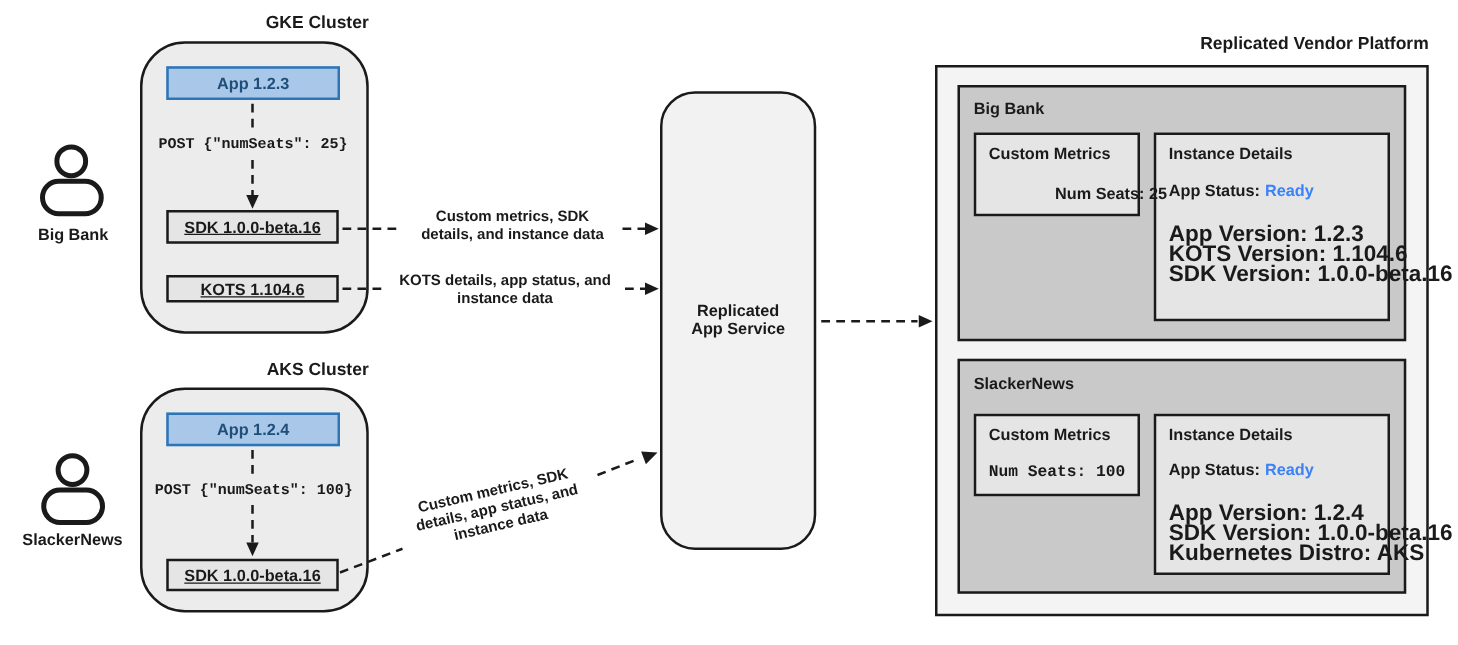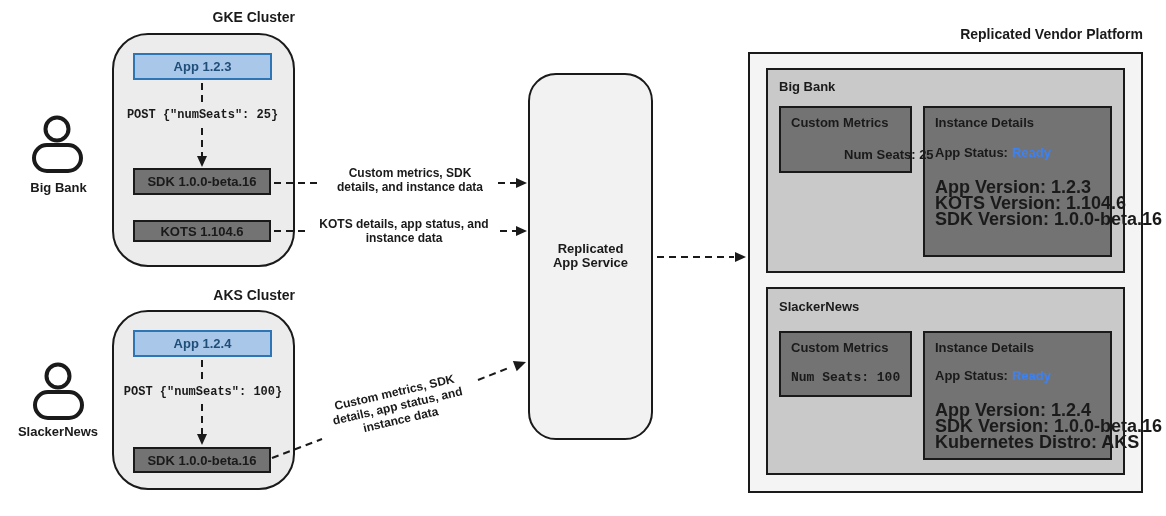--- a/index.html
+++ b/index.html
@@ -11,21 +11,21 @@
     font-weight:bold;
     color:#1a1a1a;
     overflow:hidden;
   }
   .box{position:absolute;box-sizing:border-box;border:2px solid #1a1a1a;}
   .fbox{display:flex;align-items:center;justify-content:center;}
   .cluster{background:#ececec;border-radius:36px;z-index:1;}
   .servicebox{background:#f2f2f2;border-radius:28px;z-index:1;}
   .platform{background:#f4f4f4;z-index:1;}
   .customer{background:#c9c9c9;z-index:2;}
-  .whitebox{background:#737373;z-index:3;}
+  .whitebox{background:#e5e5e5;z-index:3;text-decoration:underline;}
   .appbox{background:#a9c7e9;border:2px solid #2e75b6;color:#1f4e79;z-index:3;font-size:13px;}
   .t{position:absolute;z-index:6;line-height:14px;}
   .title{font-size:14px;text-align:right;}
   .boxtext{font-size:13px;}
   .mono{font-family:"Liberation Mono","DejaVu Sans Mono",monospace;font-size:12px;text-align:center;white-space:nowrap;}
   .arrowlabel{font-size:12px;text-align:center;line-height:14px;}
   .userlabel{font-size:13px;text-align:center;}
   .ph-title{font-size:13px;}
   .detail-lines{font-size:18px;line-height:16px;}
   .green{color:#3b82f6;margin-left:4px;}

